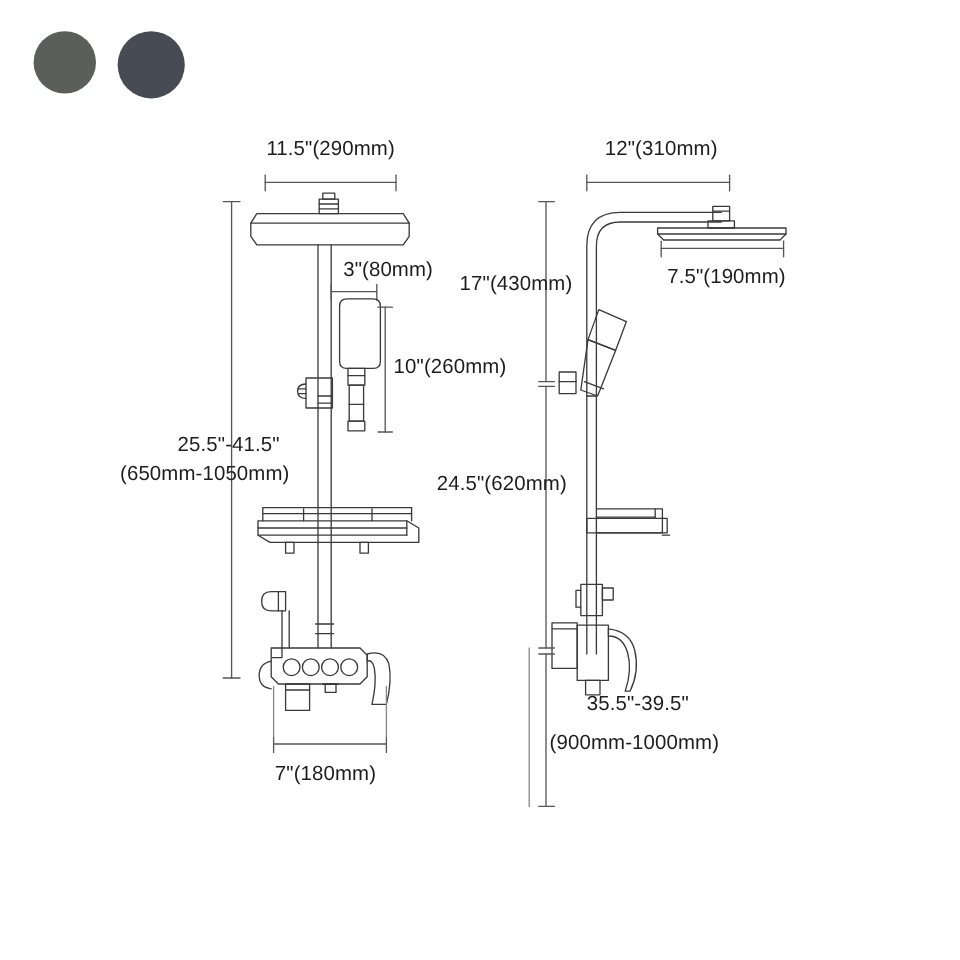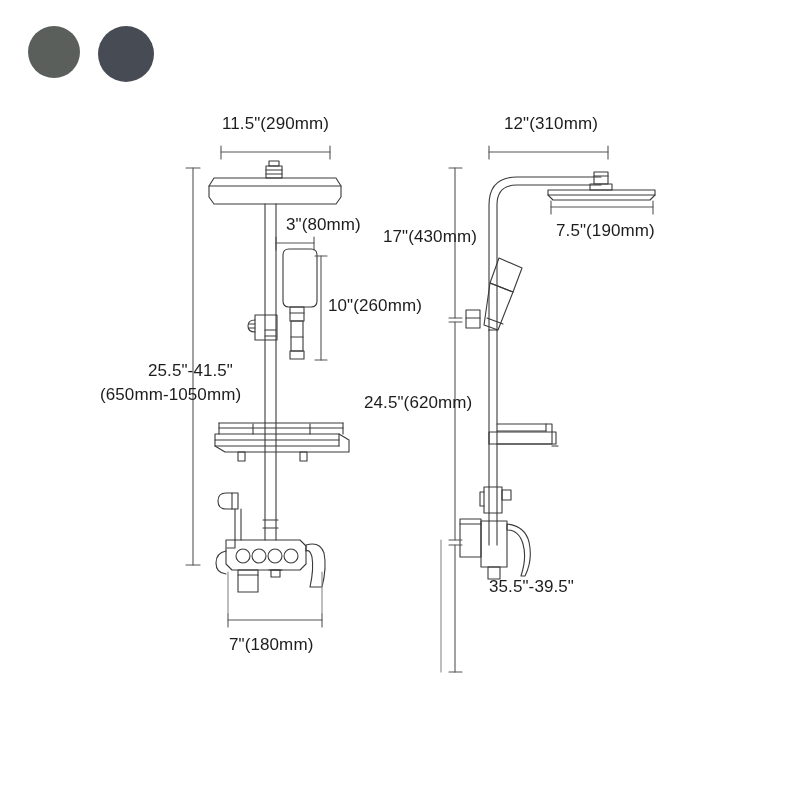--- a/index.html
+++ b/index.html
@@ -252,14 +252,15 @@
   <div class="dim-label" style="left:504px;top:113px;">12"(310mm)</div>
 
   <div class="dim-label" style="left:556px;top:220px;">7.5"(190mm)</div>
 
   <div class="dim-label" style="left:383px;top:226px;">17"(430mm)</div>
 
   <div class="dim-label" style="left:364px;top:392px;">24.5"(620mm)</div>
 
   <div class="dim-label" style="left:489px;top:576px;">35.5"-39.5"</div>
 
+  <div class="dim-label" style="left:458px;top:608px;">(900mm-1000mm)</div>
 
 </div>
 
 </body></html>

